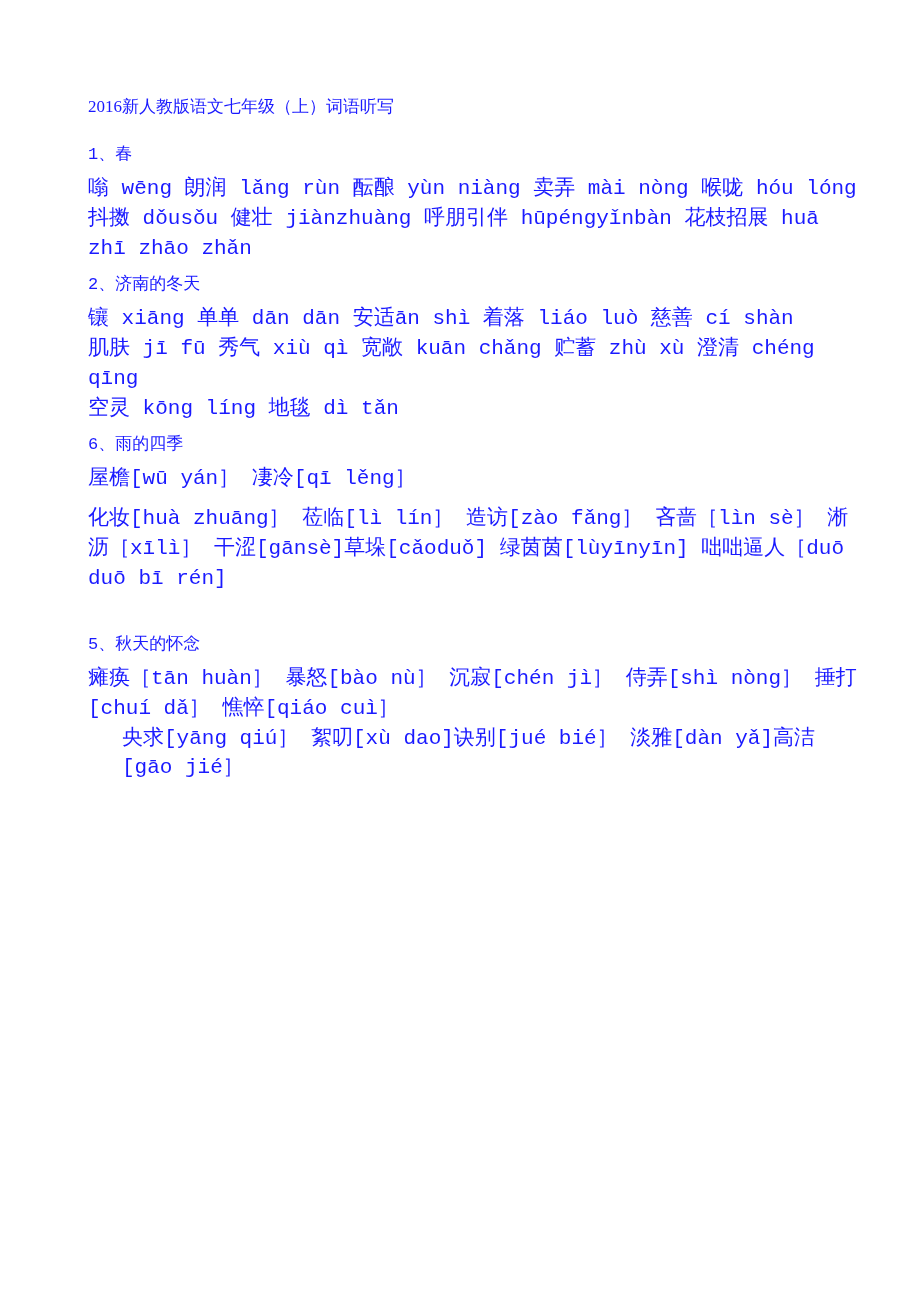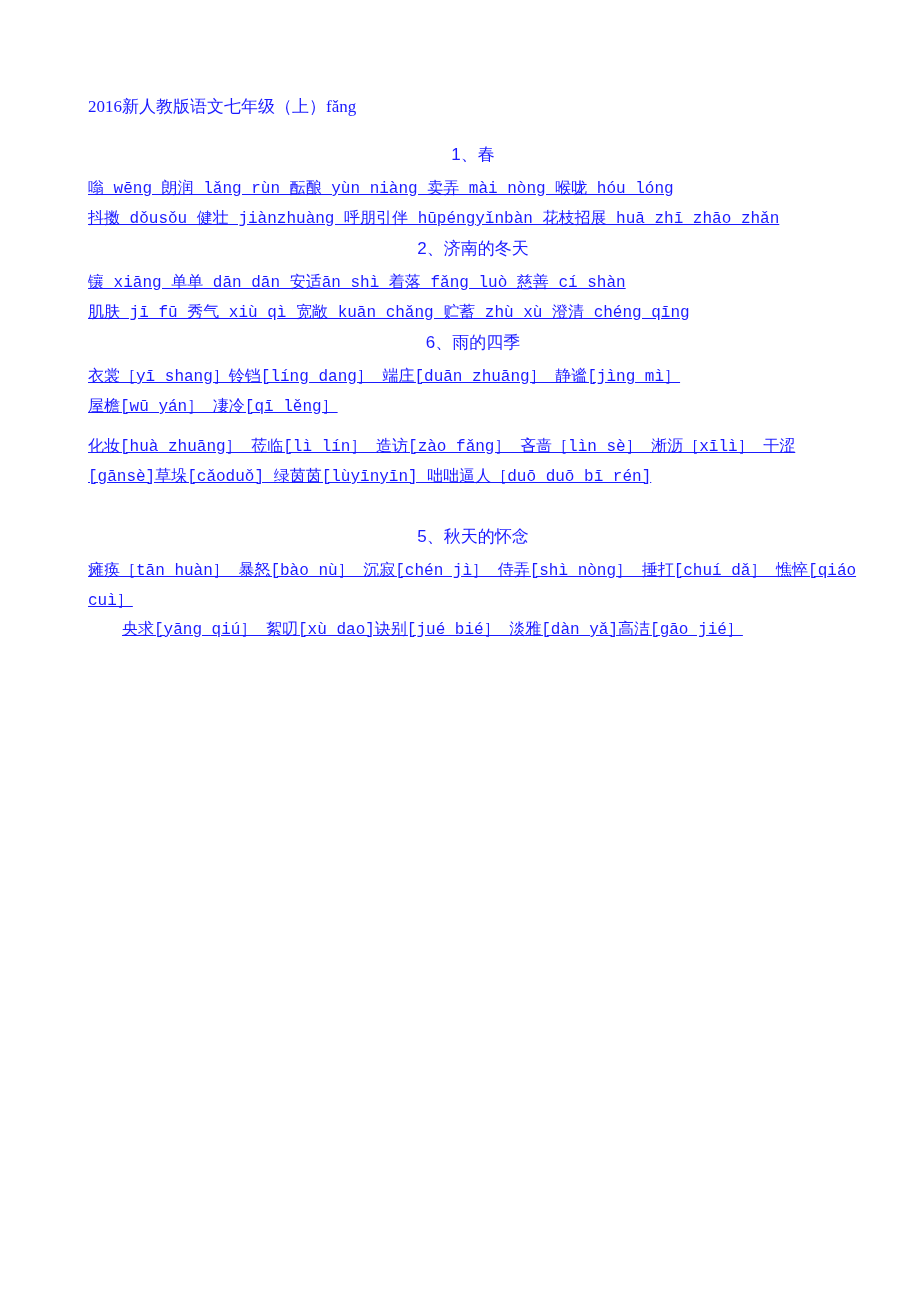--- a/index.html
+++ b/index.html
@@ -34,64 +34,62 @@
     font-size: 17px;
     line-height: 30px;
     color: #1a1aff;
     margin-bottom: 18px;
     font-family: "Liberation Serif", "DejaVu Serif", serif;
   }
   .section-heading {
     font-size: 17px;
     line-height: 30px;
     color: #1a1aff;
-    margin-top: 0;
+    margin-top: 6px;
     margin-bottom: 4px;
-    font-family: Liberation Sans, sans-serif;
-    text-align: center;
+    font-family: Liberation Mono, monospace;
   }
   .para {
     font-size: 17px;
     line-height: 30px;
     color: #1a1aff;
     margin: 0;
     font-family: "Liberation Serif", "DejaVu Serif", serif;
     word-break: break-word;
   }
   .para.mono {
     font-family: "Liberation Mono", "DejaVu Sans Mono", monospace;
-    font-size: 16px;
+    font-size: 21px;
     letter-spacing: 0px;
-    text-decoration: underline;
   }
   .para.tight {
     line-height: 29px;
     margin-left: 34px;
   }
   .spacer-sm { height: 10px; }
   .spacer-lg { height: 30px; }
 </style>
 </head>
 <body>
 
 <div class="page">
   <div class="content">
 
-    <div class="doc-title">2016新人教版语文七年级（上）fǎng</div>
+    <div class="doc-title">2016新人教版语文七年级（上）词语听写</div>
 
     <div class="section-heading">1、春</div>
     <p class="para mono">嗡 wēng  朗润 lǎng rùn    酝酿 yùn niàng    卖弄 mài nòng    喉咙 hóu lóng</p>
     <p class="para mono">抖擞 dǒusǒu   健壮 jiànzhuàng   呼朋引伴 hūpéngyǐnbàn       花枝招展 huā zhī zhāo zhǎn</p>
 
     <div class="section-heading">2、济南的冬天</div>
-    <p class="para mono">镶 xiāng    单单 dān dān     安适ān shì     着落 fǎng luò     慈善 cí shàn</p>
+    <p class="para mono">镶 xiāng    单单 dān dān     安适ān shì     着落 liáo luò     慈善 cí shàn</p>
     <p class="para mono">肌肤 jī fū 秀气 xiù qì   宽敞 kuān chǎng    贮蓄 zhù xù     澄清 chéng qīng</p>
+    <p class="para mono">空灵 kōng líng    地毯 dì tǎn</p>
 
     <div class="section-heading">6、雨的四季</div>
-    <p class="para mono">衣裳［yī shang］铃铛[líng dang］   端庄[duān zhuāng］   静谧[jìng mì］</p>
     <p class="para mono">屋檐[wū yán］    凄冷[qī lěng］</p>
 
     <div class="spacer-sm"></div>
 
     <p class="para mono">化妆[huà zhuāng］ 莅临[lì lín］   造访[zào fǎng］   吝啬［lìn sè］  淅沥［xīlì］   干涩[gānsè]草垛[cǎoduǒ]   绿茵茵[lùyīnyīn]   咄咄逼人［duō duō bī rén]</p>
 
     <div class="spacer-lg"></div>
 
     <div class="section-heading">5、秋天的怀念</div>
     <p class="para mono">瘫痪［tān huàn］   暴怒[bào nù］   沉寂[chén jì］  侍弄[shì nòng］   捶打[chuí dǎ］   憔悴[qiáo cuì］</p>

